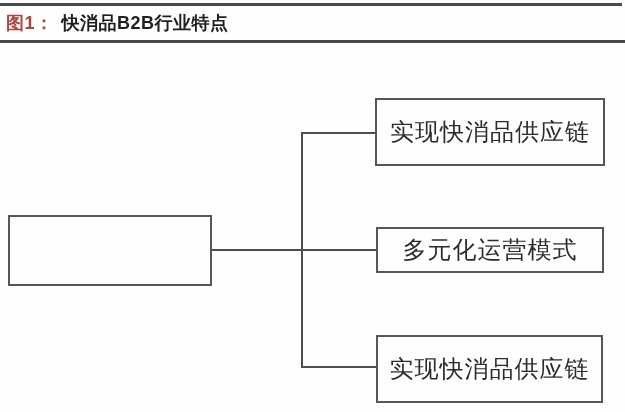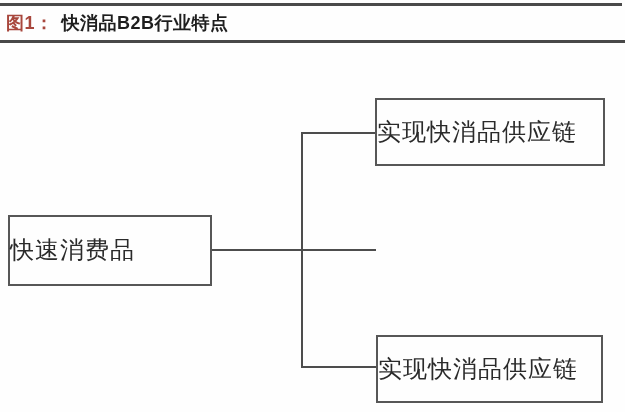--- a/index.html
+++ b/index.html
@@ -38,21 +38,21 @@
     width: 625px; height: 3px;
     background: #484848;
   }
   .node {
     position: absolute;
     border: 2px solid #575757;
     background: #fefefe;
     display: flex;
     flex-direction: row;
     align-items: center;
-    justify-content: space-between;
+    justify-content: center;
     font-family: "DejaVu Serif", "Liberation Serif", serif;
     color: #2b2b2b;
     font-size: 24px;
     line-height: 31px;
     letter-spacing: 1px;
     text-align: center;
   }
   .node-root   { left: 8px;   top: 215px; width: 204px; height: 71px; }
   .node-top    { left: 375px; top: 98px;  width: 230px; height: 68px; }
   .node-middle { left: 376px; top: 227px; width: 228px; height: 46px; }
@@ -78,25 +78,27 @@
   </div>
 
   <div class="title-underline"></div>
 
   <div class="connector conn-root-h"></div>
   <div class="connector conn-trunk-v"></div>
   <div class="connector conn-top-h"></div>
   <div class="connector conn-bot-h"></div>
 
   <div class="node node-root">
-    <span>快速消费品</span>
   </div>
 
   <div class="node node-top">
     <span>实现快消品供应链</span>
   </div>
 
+  <div class="node node-middle">
+    <span>多元化运营模式</span>
+  </div>
 
   <div class="node node-bottom">
     <span>实现快消品供应链</span>
   </div>
 
 </div>
 
 </body></html>

